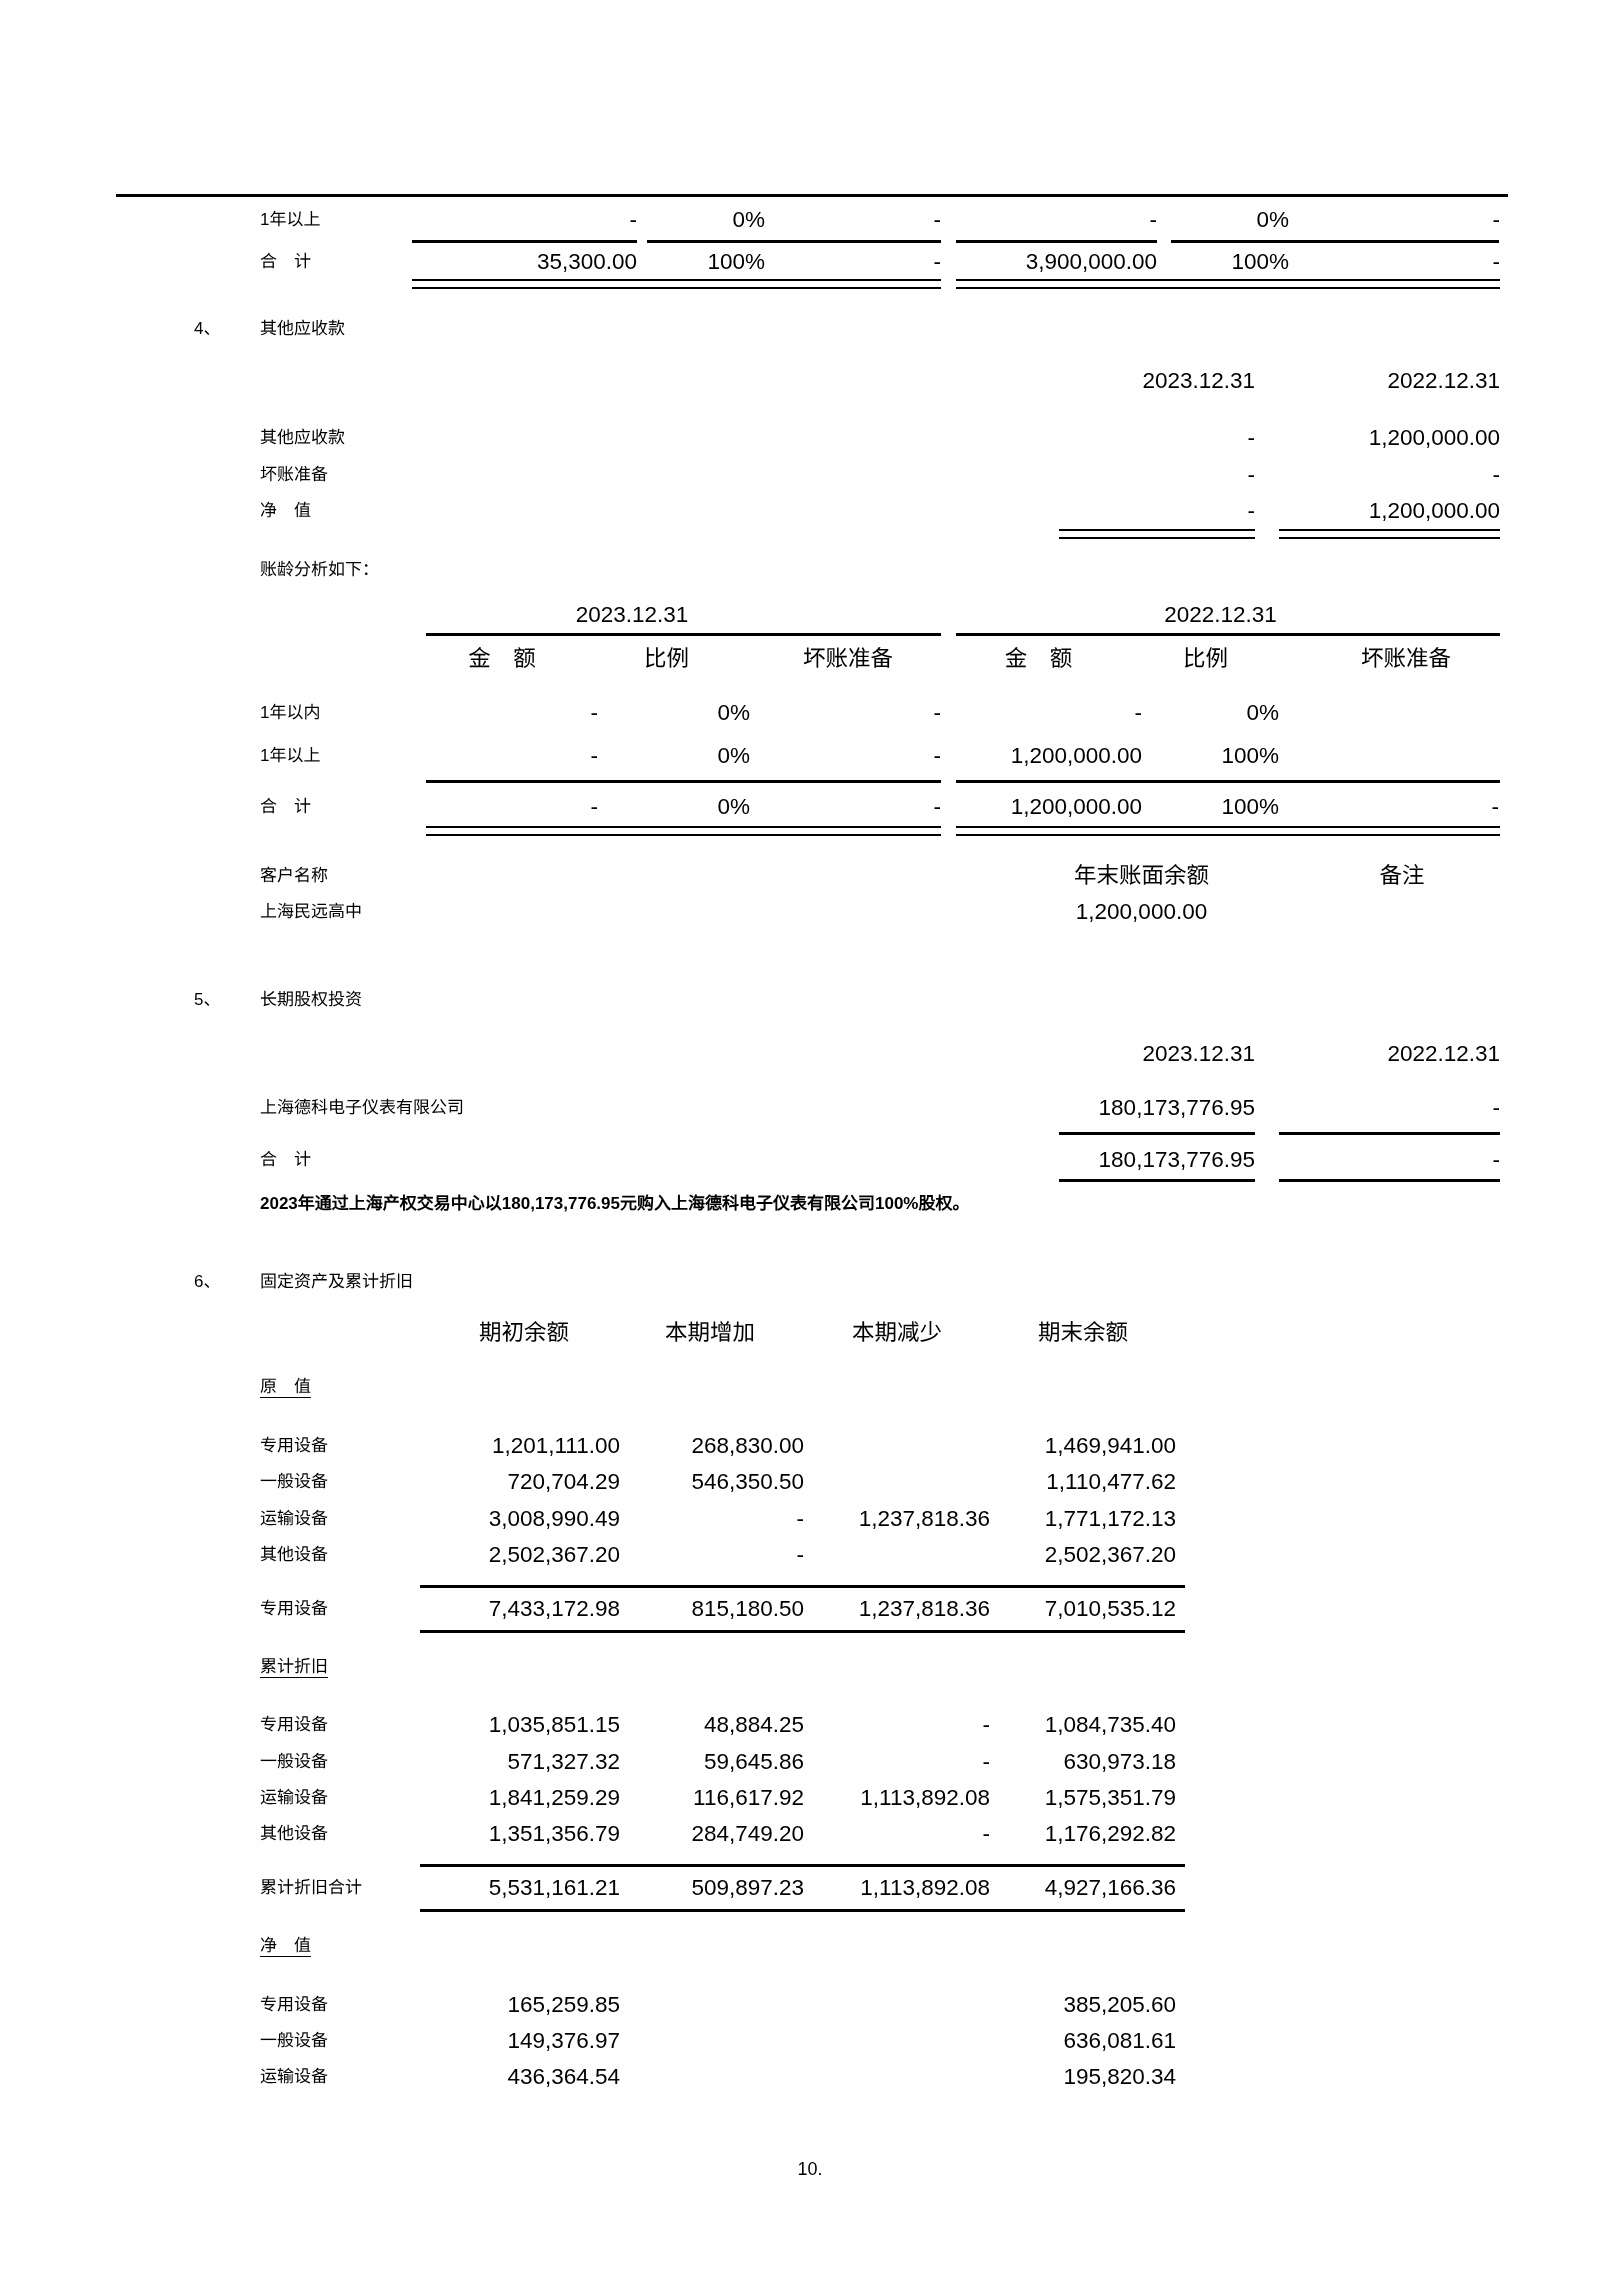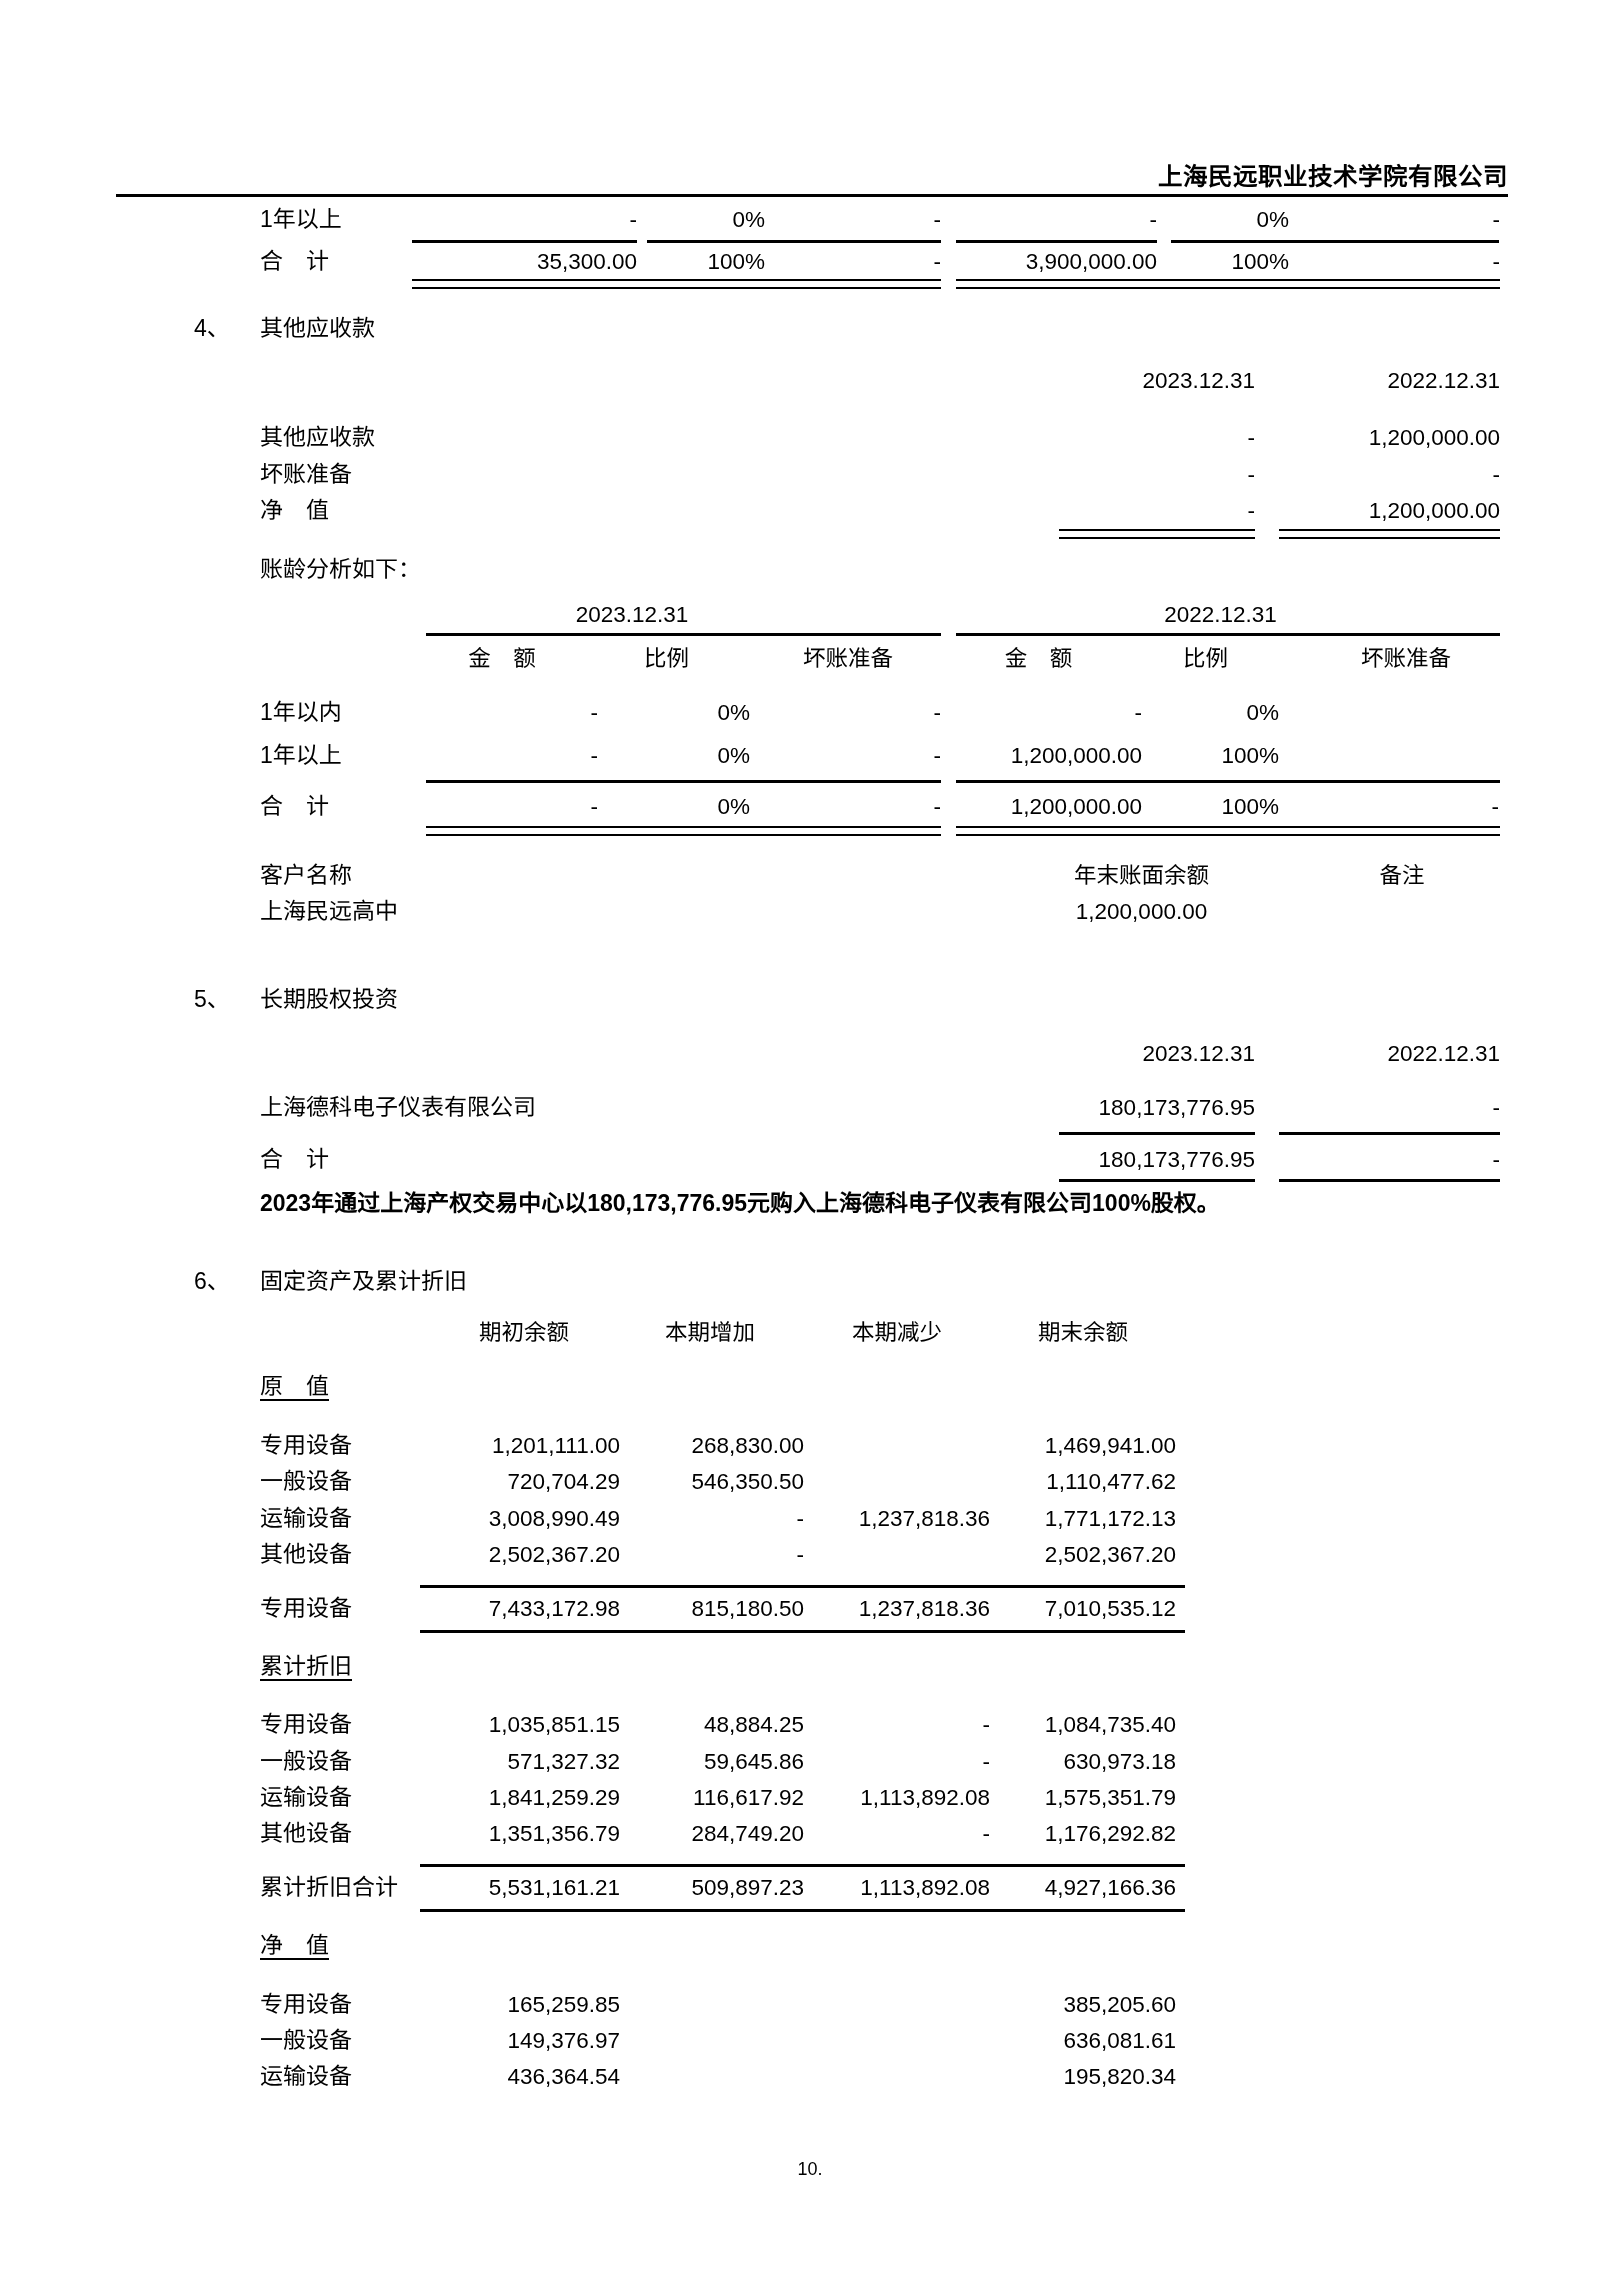--- a/index.html
+++ b/index.html
@@ -35,21 +35,21 @@
     left: 116px;
     top: 194px;
     width: 1392px;
     height: 2.9px;
     background: #000000;
   }
 
   
   .t {
     position: absolute;
-    font-size: 23px;
+    font-size: 17px;
     line-height: 29px;
     white-space: pre;
   }
   .num {
     position: absolute;
     font-size: 22.5px;
     line-height: 29px;
     text-align: right;
     white-space: pre;
   }
@@ -81,21 +81,20 @@
     width: 1620px;
     text-align: center;
     font-size: 18px;
   }
 </style>
 </head>
 <body>
 
 <div class="page">
 
-  <div class="doc-header">上海民远职业技术学院有限公司</div>
   <div class="header-rule"></div>
 
   <div class="t" style="left:260px; top:205px;">1年以上</div>
   <div class="num" style="left:412px; top:205px; width:225px;">-</div>
   <div class="num" style="left:647px; top:205px; width:118px;">0%</div>
   <div class="num" style="left:784px; top:205px; width:157px;">-</div>
   <div class="num" style="left:956px; top:205px; width:201px;">-</div>
   <div class="num" style="left:1171px; top:205px; width:118px;">0%</div>
   <div class="num" style="left:1304px; top:205px; width:196px;">-</div>
 

